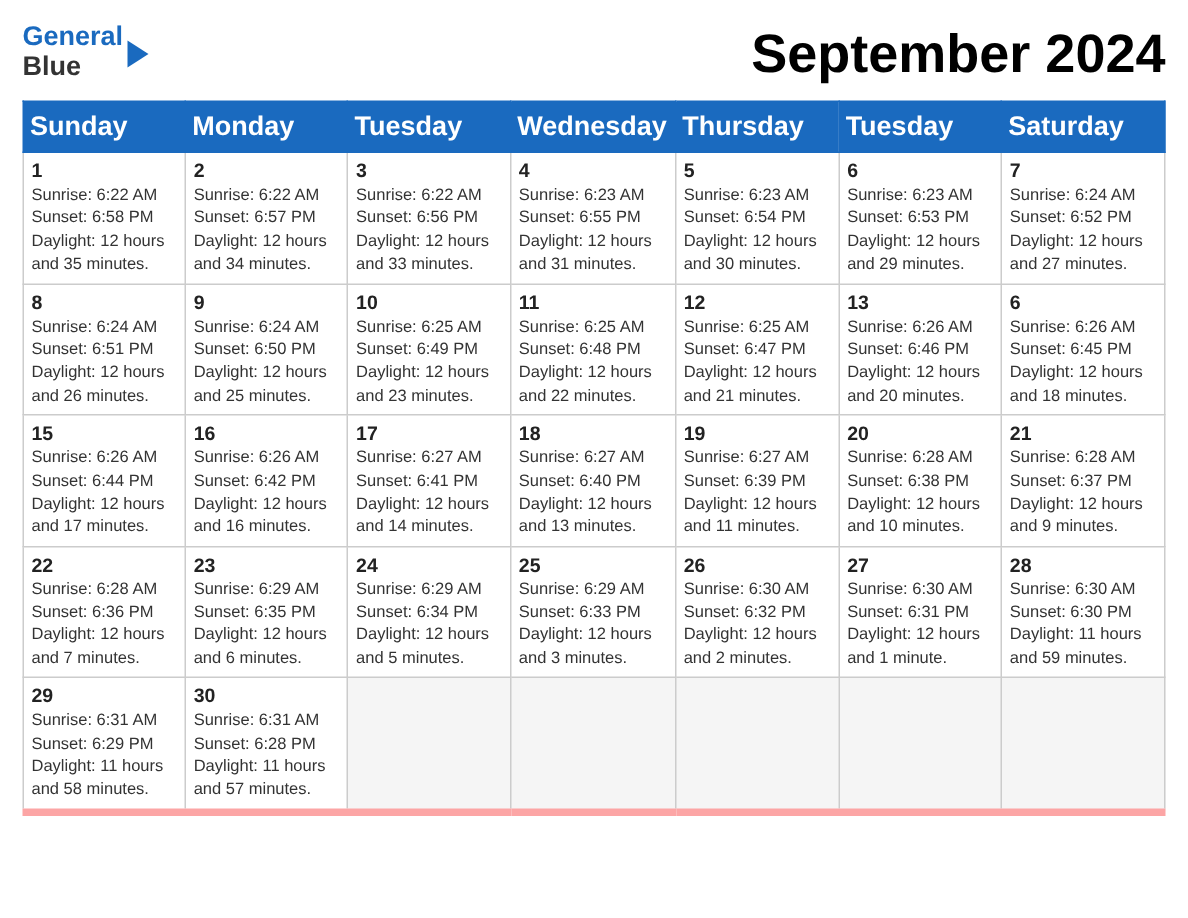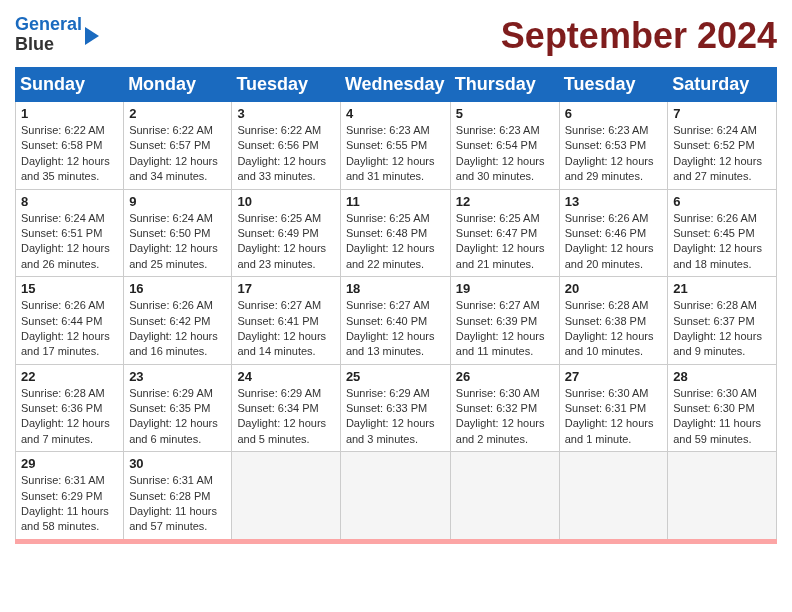--- a/index.html
+++ b/index.html
@@ -37,21 +37,21 @@
       border-bottom: 9px solid transparent;
       margin-left: 3px;
       margin-top: 2px;
     }
     .title-block {
       text-align: right;
     }
     .month-title {
       font-size: 36px;
       font-weight: bold;
-      color: #7f1d1d;
+      color: #000000;
     }
     .location {
       font-size: 15px;
       color: #444;
     }
     .calendar {
       width: 100%;
       border-collapse: collapse;
       font-size: 11px;
     }

